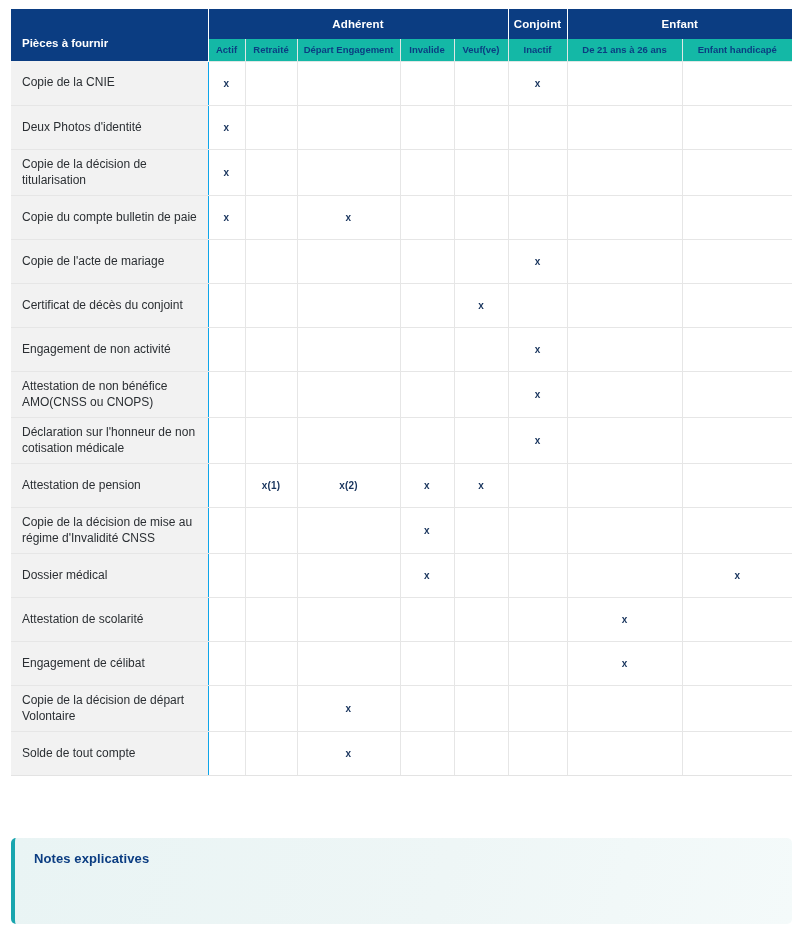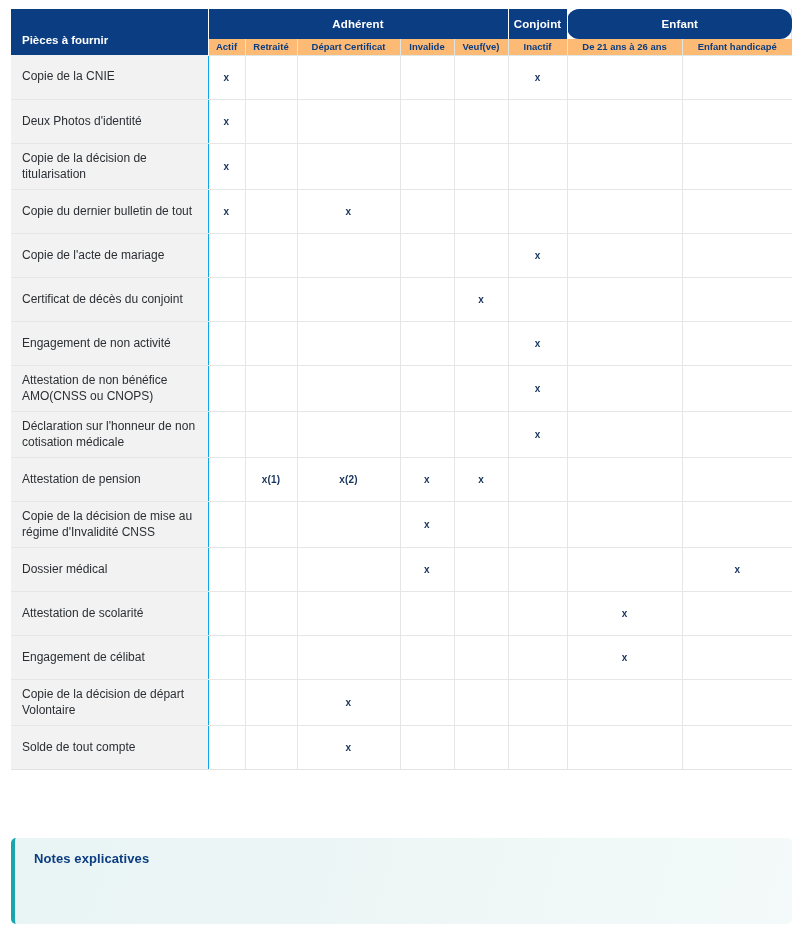--- a/index.html
+++ b/index.html
@@ -46,38 +46,38 @@
     background: #0b3d82;
     color: #ffffff;
     font-size: 11.5px;
     font-weight: bold;
     text-align: center;
     height: 30px;
     vertical-align: middle;
     border-right: 1px solid #ffffff;
     letter-spacing: .1px;
   }
-  th.hgroup.last { border-right: none; border-radius: 12px; }
+  th.hgroup.last { border-right: none; }
   th.hstub {
     background: #0b3d82;
     color: #ffffff;
     font-size: 11.5px;
     font-weight: bold;
     text-align: left;
     padding: 16px 0 0 11px;
     vertical-align: middle;
     border-right: 1px solid #ffffff;
   }
   th.hsub {
-    background: #fdba74;
+    background: #14b8a6;
     color: #0b3d82;
     font-size: 9.5px;
     font-weight: bold;
     text-align: center;
-    height: 16px;
+    height: 22px;
     vertical-align: middle;
     border-right: 1px solid #dfe7e5;
     border-bottom: 1px solid #dfe7e5;
     white-space: nowrap;
     padding: 0 2px;
   }
   th.hsub.last { border-right: none; }
 
   
   tbody td {
@@ -168,21 +168,21 @@
       <thead>
         <tr>
           <th class="hstub" rowspan="2">Pièces à fournir</th>
           <th class="hgroup" colspan="5">Adhérent</th>
           <th class="hgroup" colspan="1">Conjoint</th>
           <th class="hgroup last" colspan="2">Enfant</th>
         </tr>
         <tr>
           <th class="hsub">Actif</th>
           <th class="hsub">Retraité</th>
-          <th class="hsub">Départ Certificat</th>
+          <th class="hsub">Départ Engagement</th>
           <th class="hsub">Invalide</th>
           <th class="hsub">Veuf(ve)</th>
           <th class="hsub">Inactif</th>
           <th class="hsub">De 21 ans à 26 ans</th>
           <th class="hsub last">Enfant handicapé</th>
         </tr>
       </thead>
       <tbody id="matrix-body">
           <tr>
             <td class="stub">Copie de la CNIE</td>
@@ -211,21 +211,21 @@
             <td><span class="mark">x</span></td>
             <td><span class="mark empty"></span></td>
             <td><span class="mark empty"></span></td>
             <td><span class="mark empty"></span></td>
             <td><span class="mark empty"></span></td>
             <td><span class="mark empty"></span></td>
             <td><span class="mark empty"></span></td>
             <td class="last"><span class="mark empty"></span></td>
           </tr>
           <tr>
-            <td class="stub">Copie du dernier bulletin de tout</td>
+            <td class="stub">Copie du compte bulletin de paie</td>
             <td><span class="mark">x</span></td>
             <td><span class="mark empty"></span></td>
             <td><span class="mark">x</span></td>
             <td><span class="mark empty"></span></td>
             <td><span class="mark empty"></span></td>
             <td><span class="mark empty"></span></td>
             <td><span class="mark empty"></span></td>
             <td class="last"><span class="mark empty"></span></td>
           </tr>
           <tr>

